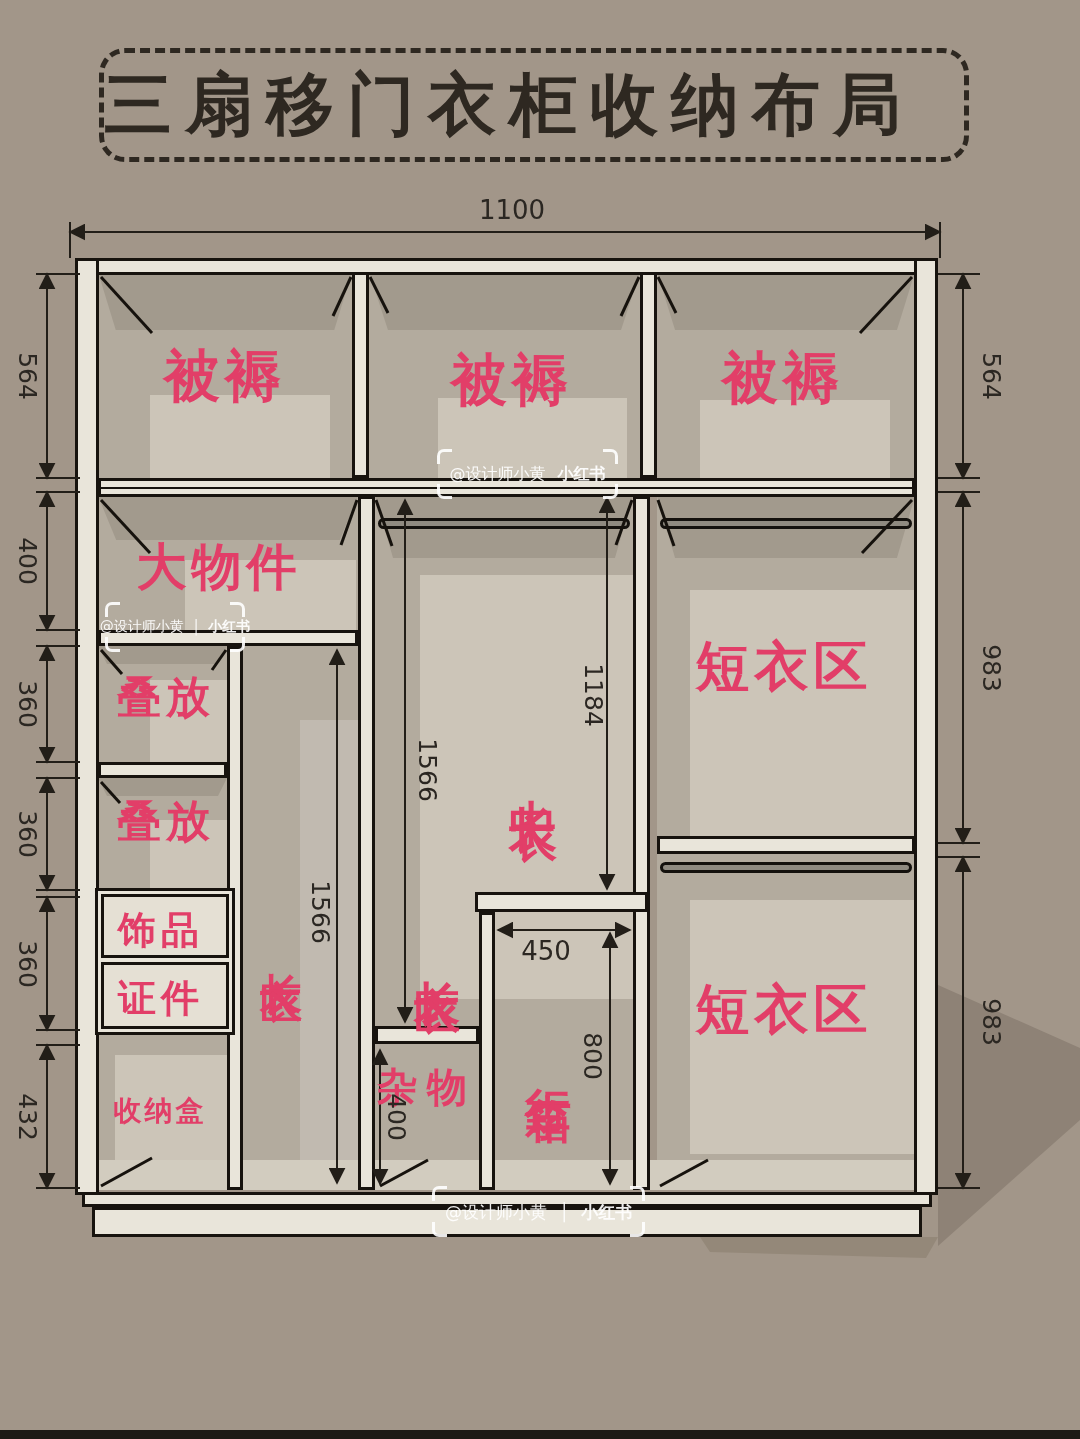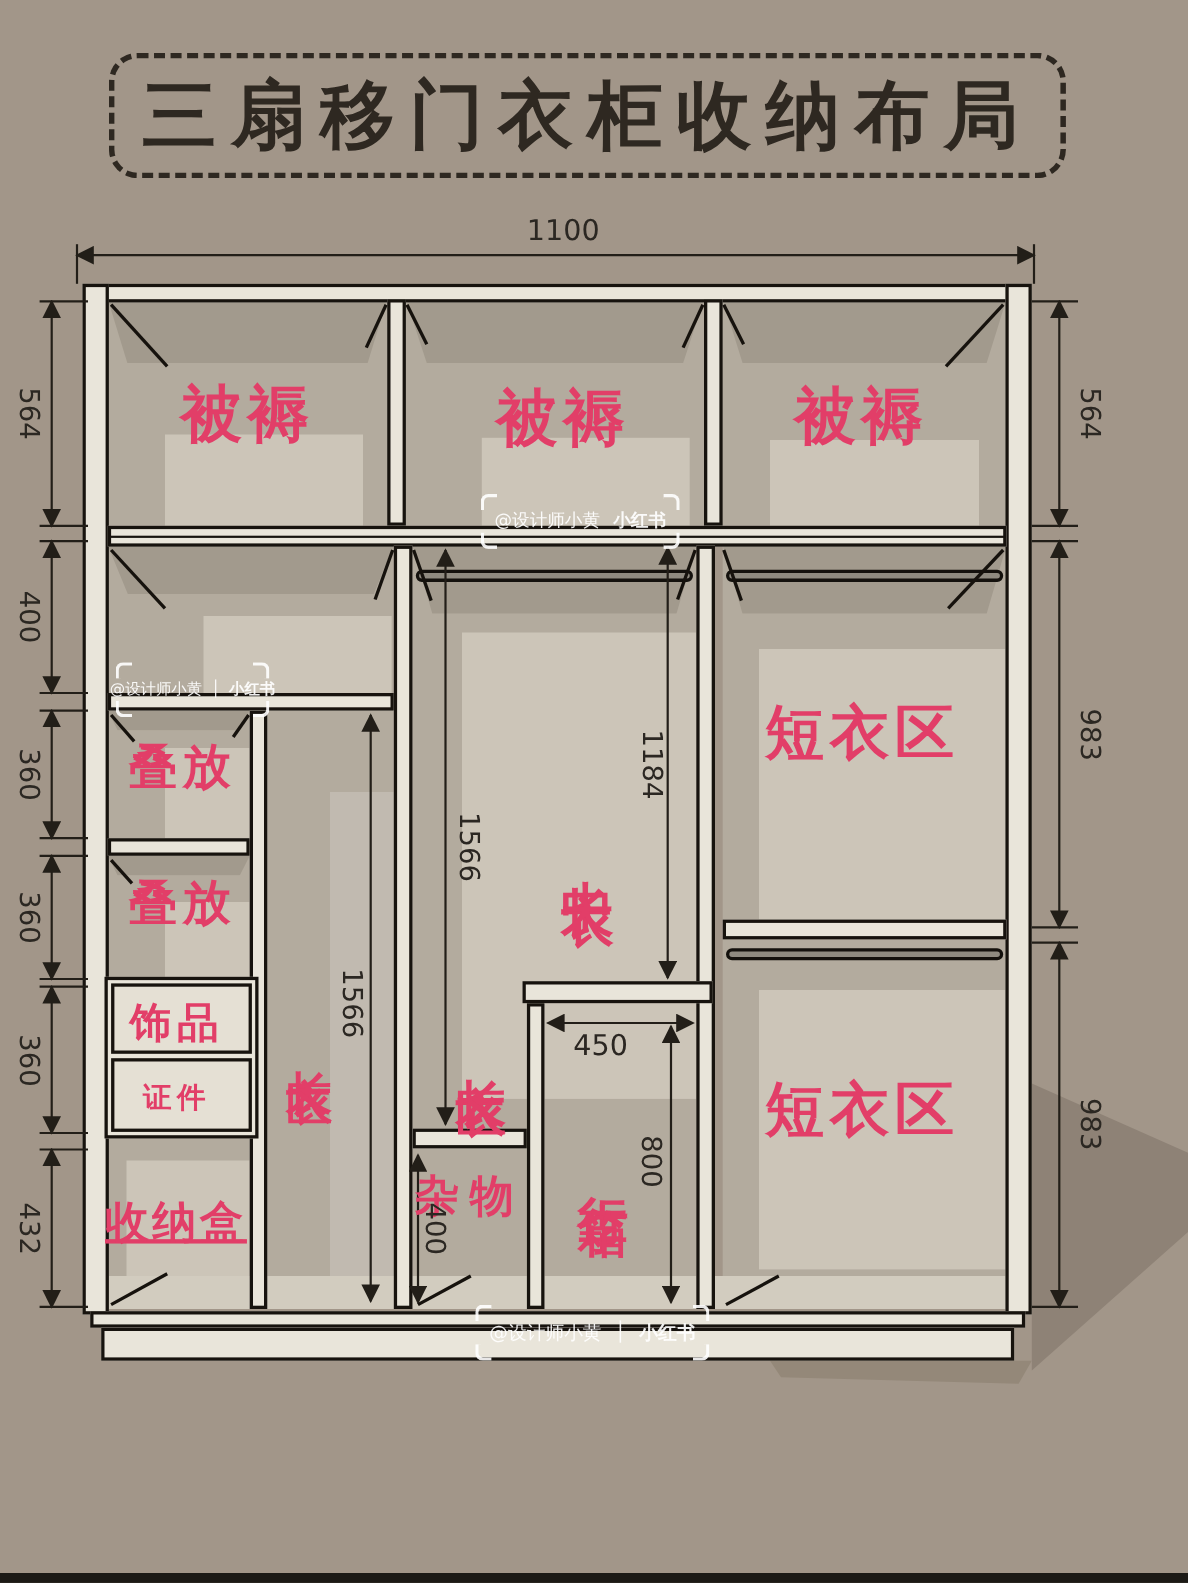--- a/index.html
+++ b/index.html
@@ -16,21 +16,21 @@
   
   .plabel{position:absolute;color:#e23e68;font-weight:700;transform:translate(-50%,-50%);
           white-space:nowrap;letter-spacing:5px;z-index:25;}
   .vert{writing-mode:vertical-rl;text-orientation:upright;letter-spacing:6px;}
   .dim{position:absolute;color:#2b2722;font-size:26px;font-weight:500;transform:translate(-50%,-50%);
        white-space:nowrap;z-index:26;}
   .dimv{position:absolute;color:#2b2722;font-size:25px;font-weight:500;transform:translate(-50%,-50%) rotate(90deg);
         white-space:nowrap;z-index:26;}
   
   .titlebox{position:absolute;left:99px;top:48px;width:860px;height:104px;border:5px dashed #2e2821;
-            border-radius:26px;display:flex;align-items:center;justify-content:center;z-index:30;}
+            border-radius:26px;display:flex;align-items:center;z-index:30;}
   .titletext{color:#2e2821;font-size:68px;font-weight:600;letter-spacing:13px;white-space:nowrap;}
   
   .wm{position:absolute;z-index:32;}
   .wmtext{position:absolute;left:50%;top:50%;transform:translate(-50%,-50%);display:flex;align-items:center;
           gap:12px;color:rgba(255,255,255,0.92);white-space:nowrap;text-align:right;}
   .wmbrand{font-weight:700;}
   .ck{position:absolute;width:15px;height:15px;border:3px solid rgba(255,255,255,0.9);box-sizing:border-box;}
   .ck.tl{left:0;top:0;border-right:none;border-bottom:none;border-top-left-radius:7px;}
   .ck.tr{right:0;top:0;border-left:none;border-bottom:none;border-top-right-radius:7px;}
   .ck.bl{left:0;bottom:0;border-right:none;border-top:none;border-bottom-left-radius:7px;}
@@ -216,25 +216,26 @@
   <div class="dimv" style="left:320px;top:912px;">1566</div>
   <div class="dimv" style="left:427px;top:770px;">1566</div>
   <div class="dimv" style="left:593px;top:695px;">1184</div>
   <div class="dim" style="left:546px;top:951px;">450</div>
   <div class="dimv" style="left:592px;top:1056px;">800</div>
   <div class="dimv" style="left:396px;top:1117px;">400</div>
 
   <div class="plabel" style="left:225px;top:377px;font-size:56px;">被褥</div>
   <div class="plabel" style="left:512px;top:381px;font-size:56px;">被褥</div>
   <div class="plabel" style="left:783px;top:379px;font-size:56px;">被褥</div>
+  <div class="plabel" style="left:219px;top:567px;font-size:50px;">大物件</div>
   <div class="plabel" style="left:166px;top:697px;font-size:44px;">叠放</div>
   <div class="plabel" style="left:166px;top:821px;font-size:44px;">叠放</div>
   <div class="plabel" style="left:161px;top:930px;font-size:38px;">饰品</div>
-  <div class="plabel" style="left:161px;top:998px;font-size:26px;">证件</div>
-  <div class="plabel" style="left:160px;top:1111px;font-size:40px;letter-spacing:3px;text-decoration:underline;">收纳盒</div>
+  <div class="plabel" style="left:161px;top:998px;font-size:38px;">证件</div>
+  <div class="plabel" style="left:160px;top:1111px;font-size:28px;letter-spacing:3px;">收纳盒</div>
   <div class="plabel vert" style="left:281px;top:948px;font-size:42px;">长衣区</div>
   <div class="plabel vert" style="left:438px;top:952px;font-size:46px;">长衣区</div>
   <div class="plabel vert" style="left:534px;top:770px;font-size:48px;">中长衣</div>
   <div class="plabel" style="left:427px;top:1087px;font-size:40px;letter-spacing:10px;">杂物</div>
   <div class="plabel vert" style="left:549px;top:1060px;font-size:46px;">行李箱</div>
   <div class="plabel" style="left:784px;top:667px;font-size:54px;">短衣区</div>
   <div class="plabel" style="left:784px;top:1010px;font-size:54px;">短衣区</div>
 
   <div class="wm" style="left:437px;top:449px;width:181px;height:50px;">
     <span class="ck tl"></span>

